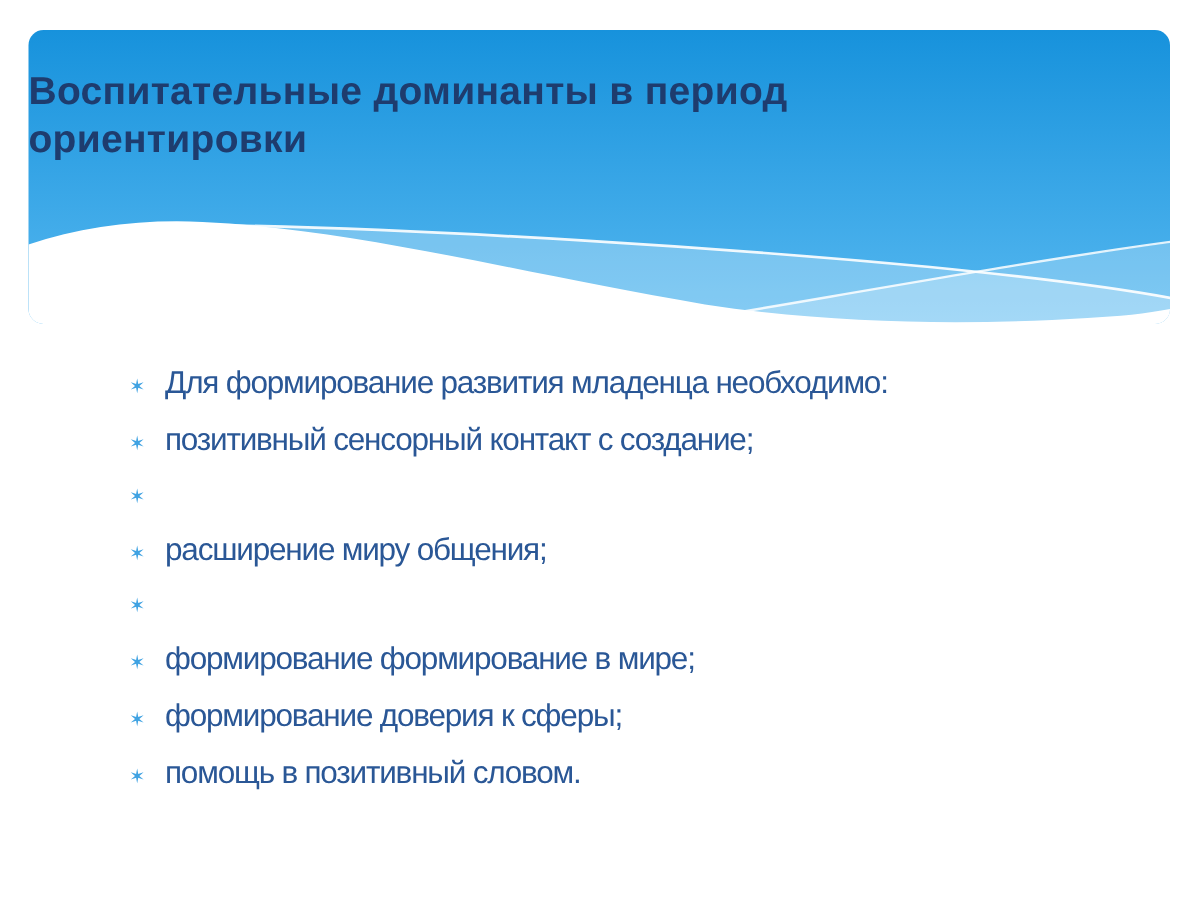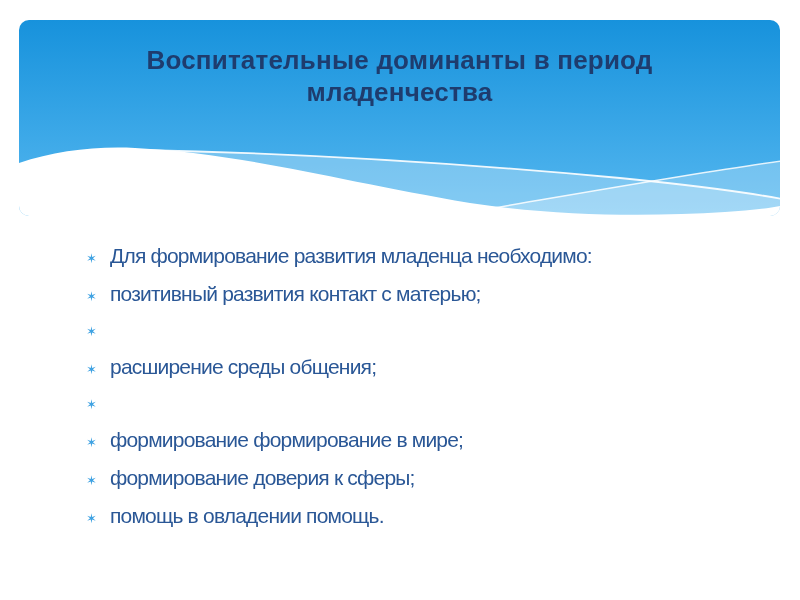--- a/index.html
+++ b/index.html
@@ -8,21 +8,21 @@
     width:800px;height:600px;
     background:#ffffff;
     overflow:hidden;
     font-family:"Liberation Sans", sans-serif;
   }
   .header{position:absolute;top:0;left:0;width:800px;height:240px;}
   .header svg{position:absolute;top:0;left:0;display:block;}
   .title{
     position:absolute;
     top:44px;left:19px;width:761px;
-    text-align:center;
+    text-align:left;
     color:#1E3C6E;
     font-size:26px;
     font-weight:bold;
     line-height:32px;
     letter-spacing:0.2px;
   }
   .bullets{
     position:absolute;
     top:238px;left:86px;
     width:660px;
@@ -72,50 +72,50 @@
 
         <path d="M 140,150 C 300,153 480,165 620,178 C 680,184 740,191 782,199" fill="none" stroke="#ffffff" stroke-width="1.8" opacity="0.9"></path>
         <path d="M 470,212 C 600,190 700,172 782,161" fill="none" stroke="#ffffff" stroke-width="1.6" opacity="0.85"></path>
 
         <path d="M 19,163 C 55,151 95,146 135,148 C 240,153 340,181 470,203 C 555,216 645,217 725,212 C 745,211 765,209 780,206 L 780,240 L 19,240 Z" fill="#ffffff"></path>
       </g>
     </svg>
 
     <div class="title">
       <div>Воспитательные доминанты в период</div>
-      <div>младенчества</div>
+      <div>ориентировки</div>
     </div>
   </div>
 
   <ul class="bullets">
     <li>
       <span class="star">✶</span>
       <span class="txt">Для формирование развития младенца необходимо:</span>
     </li>
     <li>
       <span class="star">✶</span>
-      <span class="txt">позитивный развития контакт с матерью;</span>
+      <span class="txt">позитивный сенсорный контакт с создание;</span>
     </li>
     <li>
       <span class="star">✶</span>
     </li>
     <li>
       <span class="star">✶</span>
-      <span class="txt">расширение среды общения;</span>
+      <span class="txt">расширение миру общения;</span>
     </li>
     <li>
       <span class="star">✶</span>
     </li>
     <li>
       <span class="star">✶</span>
       <span class="txt">формирование формирование в мире;</span>
     </li>
     <li>
       <span class="star">✶</span>
       <span class="txt">формирование доверия к сферы;</span>
     </li>
     <li>
       <span class="star">✶</span>
-      <span class="txt">помощь в овладении помощь.</span>
+      <span class="txt">помощь в позитивный словом.</span>
     </li>
   </ul>
 
 </div>
 
 </body></html>

